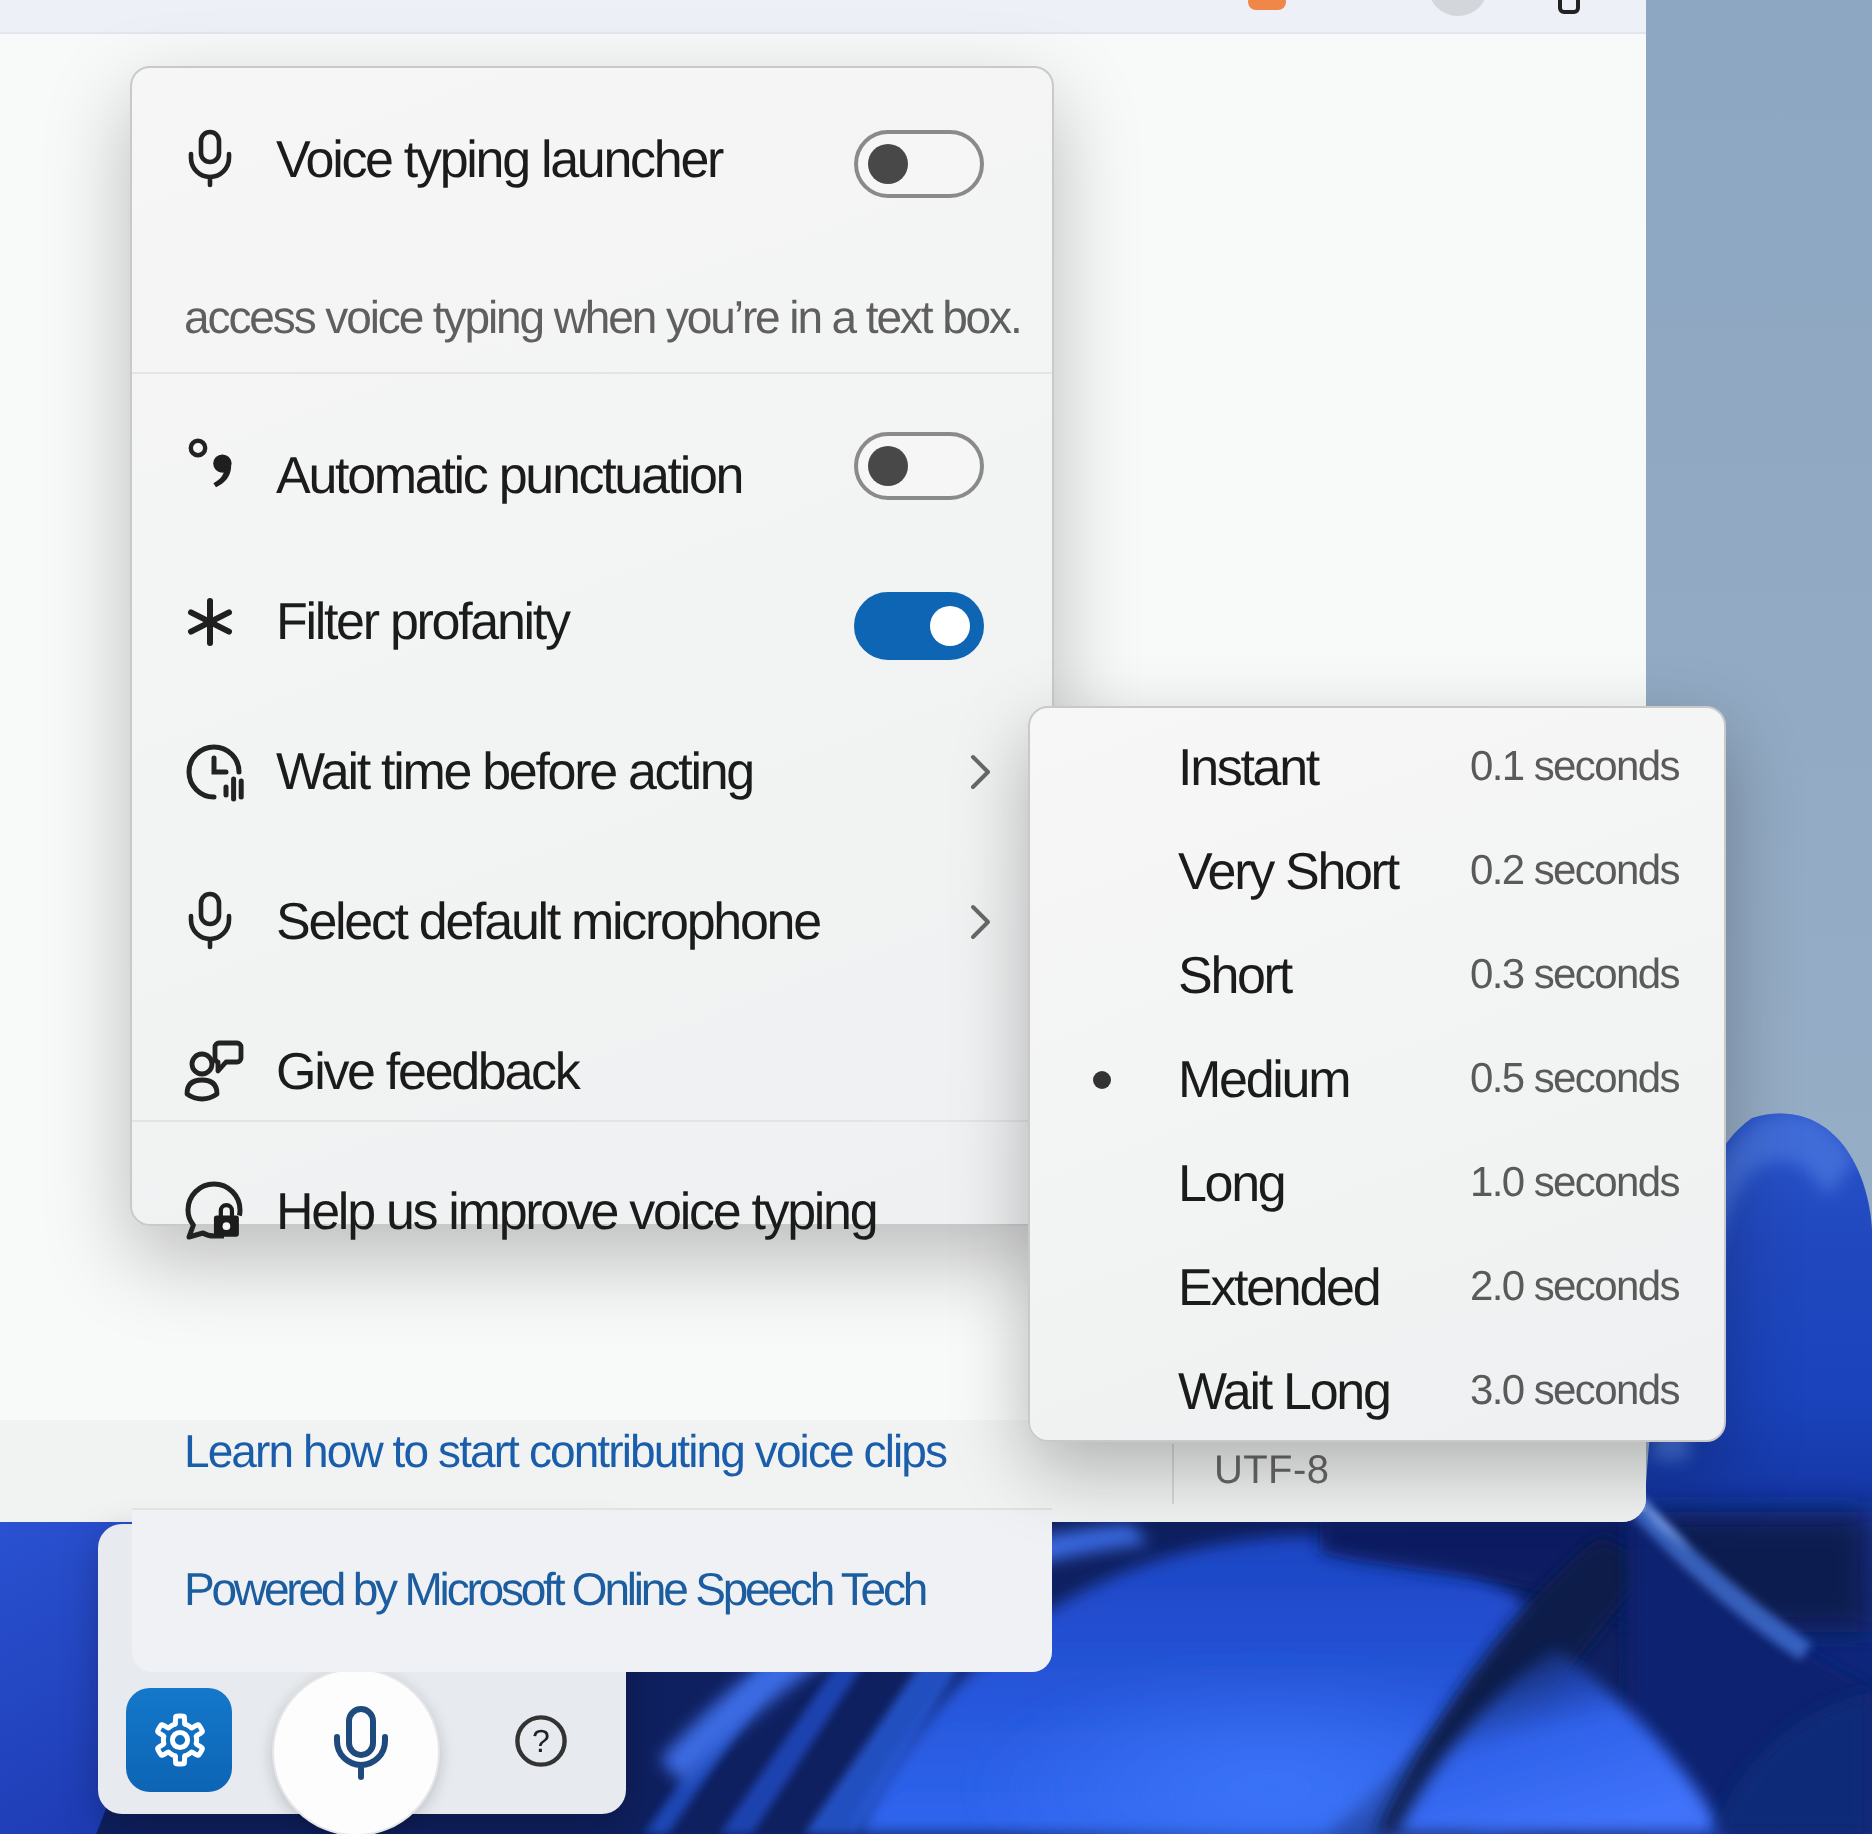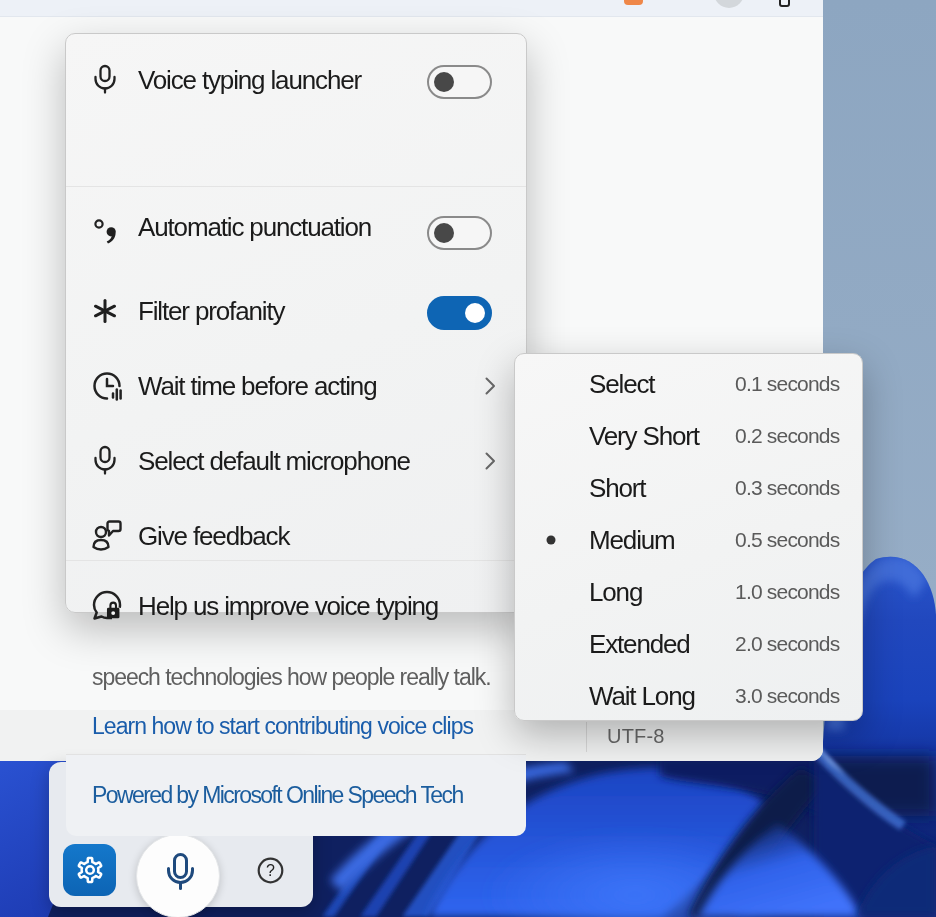--- a/index.html
+++ b/index.html
@@ -159,30 +159,31 @@
     <g fill="none" stroke="#222" stroke-width="2.3" stroke-linecap="round">
       <rect x="12.5" y="3" width="9" height="15" rx="4.5"></rect>
       <path d="M7.5 14 v2 a9.5 9.5 0 0 0 19 0 v-2"></path>
       <path d="M17 25.5 v4"></path>
     </g>
   </svg>
   <div class="rowt" style="top:46px">Voice typing launcher</div>
   <div class="tog togoff" style="top:31px">
       <div class="knob"></div>
     </div>
+  <div class="desc" style="top:125px">access voice typing when you’re in a text box.</div>
   <div class="sep" style="top:152px"></div>
 
   <svg class="icon" style="top:197px" width="34" height="34" viewBox="0 0 34 34">
     <circle cx="11" cy="10" r="3.6" fill="none" stroke="#222" stroke-width="2.2"></circle>
     <g fill="#1f1f1f">
         <circle cx="23.2" cy="17.8" r="4.6"></circle>
         <path d="M27.6 19.5 c-0.4 4.8 -3.1 8.1 -7.6 10.1 l-1.3 -2 c3.4 -1.7 5.3 -4 5.7 -7.8 Z"></path>
       </g>
   </svg>
-  <div class="rowt" style="top:193px">Automatic punctuation</div>
+  <div class="rowt" style="top:204px">Automatic punctuation</div>
   <div class="tog togoff" style="top:182px">
       <div class="knob"></div>
     </div>
 
   <svg class="icon" style="top:277px" width="34" height="34" viewBox="0 0 34 34">
     <g stroke="#1f1f1f" stroke-width="3" stroke-linecap="round">
       <path d="M17 6.5 V27.5"></path>
       <path d="M7.5 12.2 L26.5 21.8"></path>
       <path d="M26.5 12.2 L7.5 21.8"></path>
     </g>
@@ -231,31 +232,30 @@
   <svg class="icon" style="top:572px" width="38" height="38" viewBox="0 0 38 38">
     <g fill="none" stroke="#222" stroke-width="2.5">
       <path d="M24 31 h-5 q-3 0 -5.5 -1.5 l-7 2 l2.2 -6 q-2.7 -3.2 -2.7 -7.5 a13 13 0 1 1 26 0 q0 1.5 -0.3 2.8" stroke-linejoin="round"></path>
     </g>
     <g transform="translate(-1.2,-3.2) scale(0.96)">
         <path d="M23.5 25 v-2.5 a4 4 0 0 1 8 0 V25 h1 a1.5 1.5 0 0 1 1.5 1.5 v8 a1.5 1.5 0 0 1 -1.5 1.5 h-10 a1.5 1.5 0 0 1 -1.5 -1.5 v-8 a1.5 1.5 0 0 1 1.5 -1.5 Z M25.7 25 h3.6 v-2.5 a1.8 1.8 0 0 0 -3.6 0 Z" fill="#1c1c1c" fill-rule="evenodd"></path>
         <circle cx="27.5" cy="30.5" r="2" fill="#f4f5f5"></circle>
       </g>
   </svg>
   <div class="rowt" style="top:572px">Help us improve voice typing</div>
-  <div class="desc" style="top:643px">speech technologies how people really talk.</div>
   <div class="link" style="top:692px">Learn how to start contributing voice clips</div>
   <div id="footer"></div>
   <div class="link" style="top:761px;font-size:23px;letter-spacing:-1.6px;color:#1b5d9e">Powered by Microsoft Online Speech Tech</div>
 </div>
 
 <div id="submenu">
   <svg class="abs" style="left:28px;top:178px" width="16" height="16" viewBox="0 0 16 16">
       <circle cx="8" cy="8" r="4.5" fill="#333"></circle>
     </svg>
-  <div class="mlabel" style="top:30px">Select</div>
+  <div class="mlabel" style="top:30px">Instant</div>
     <div class="msec" style="top:30px">0.1 seconds</div>
   <div class="mlabel" style="top:82px">Very Short</div>
     <div class="msec" style="top:82px">0.2 seconds</div>
   <div class="mlabel" style="top:134px">Short</div>
     <div class="msec" style="top:134px">0.3 seconds</div>
   <div class="mlabel" style="top:186px">Medium</div>
     <div class="msec" style="top:186px">0.5 seconds</div>
   <div class="mlabel" style="top:238px">Long</div>
     <div class="msec" style="top:238px">1.0 seconds</div>
   <div class="mlabel" style="top:290px">Extended</div>

